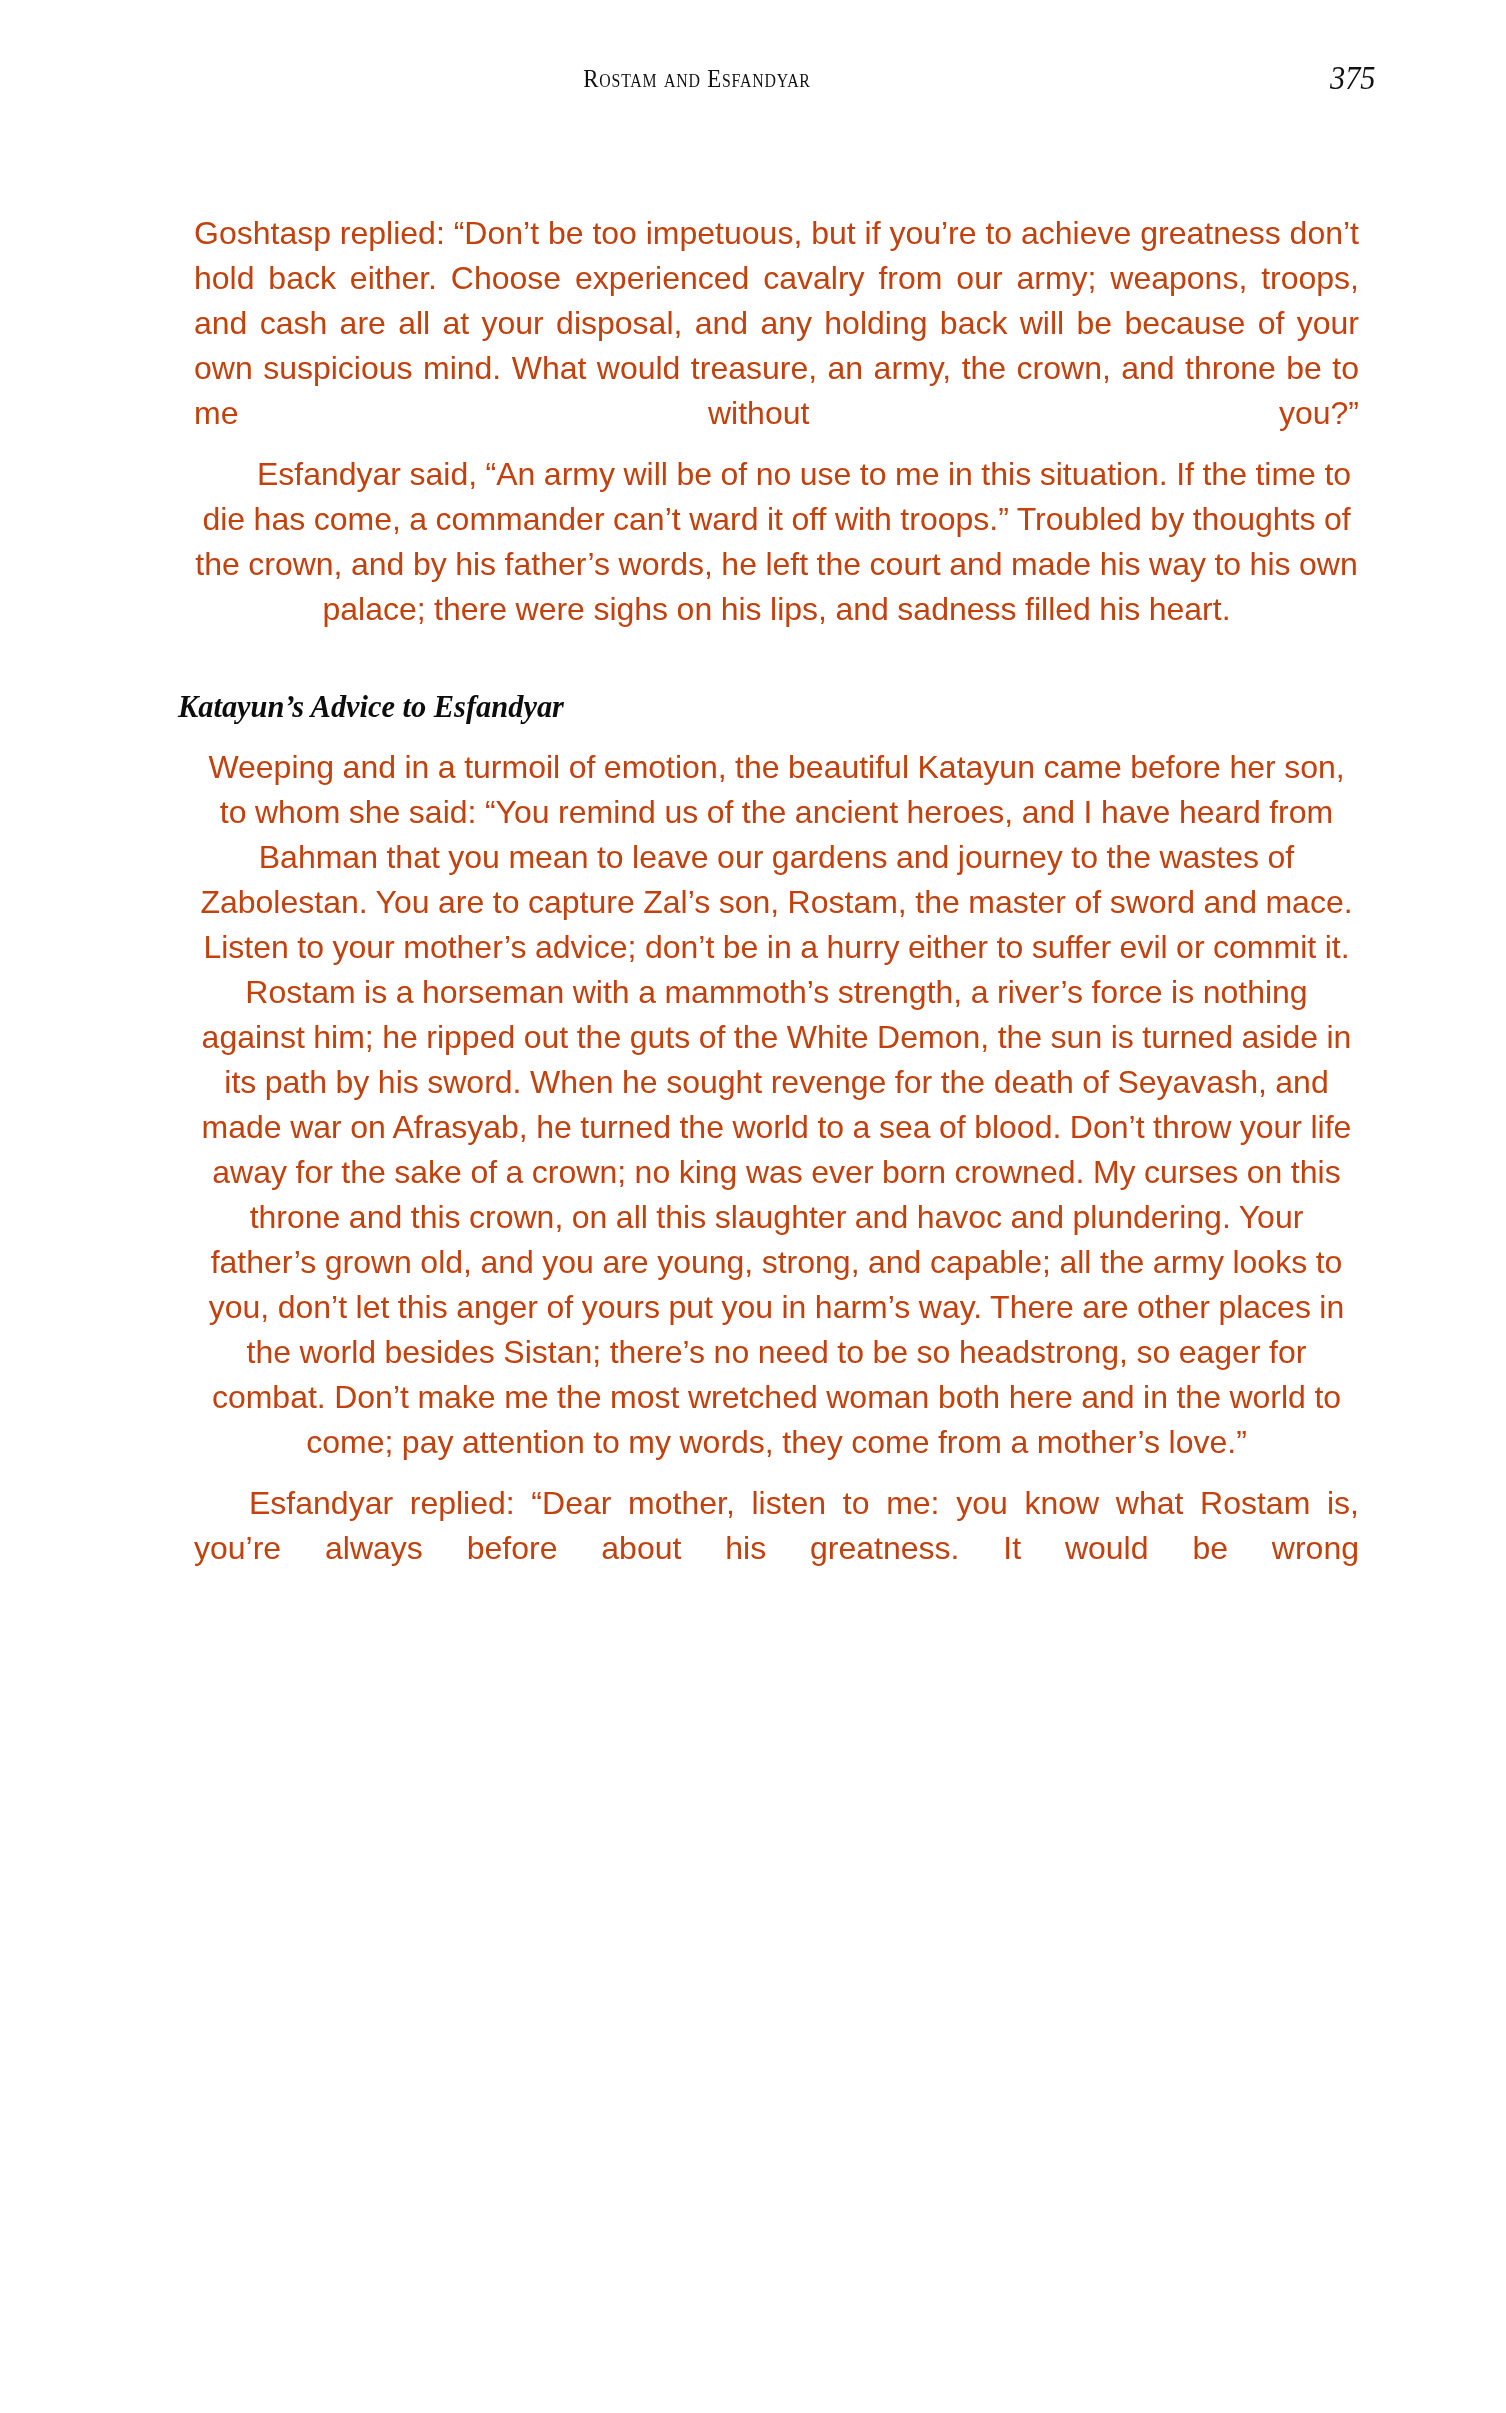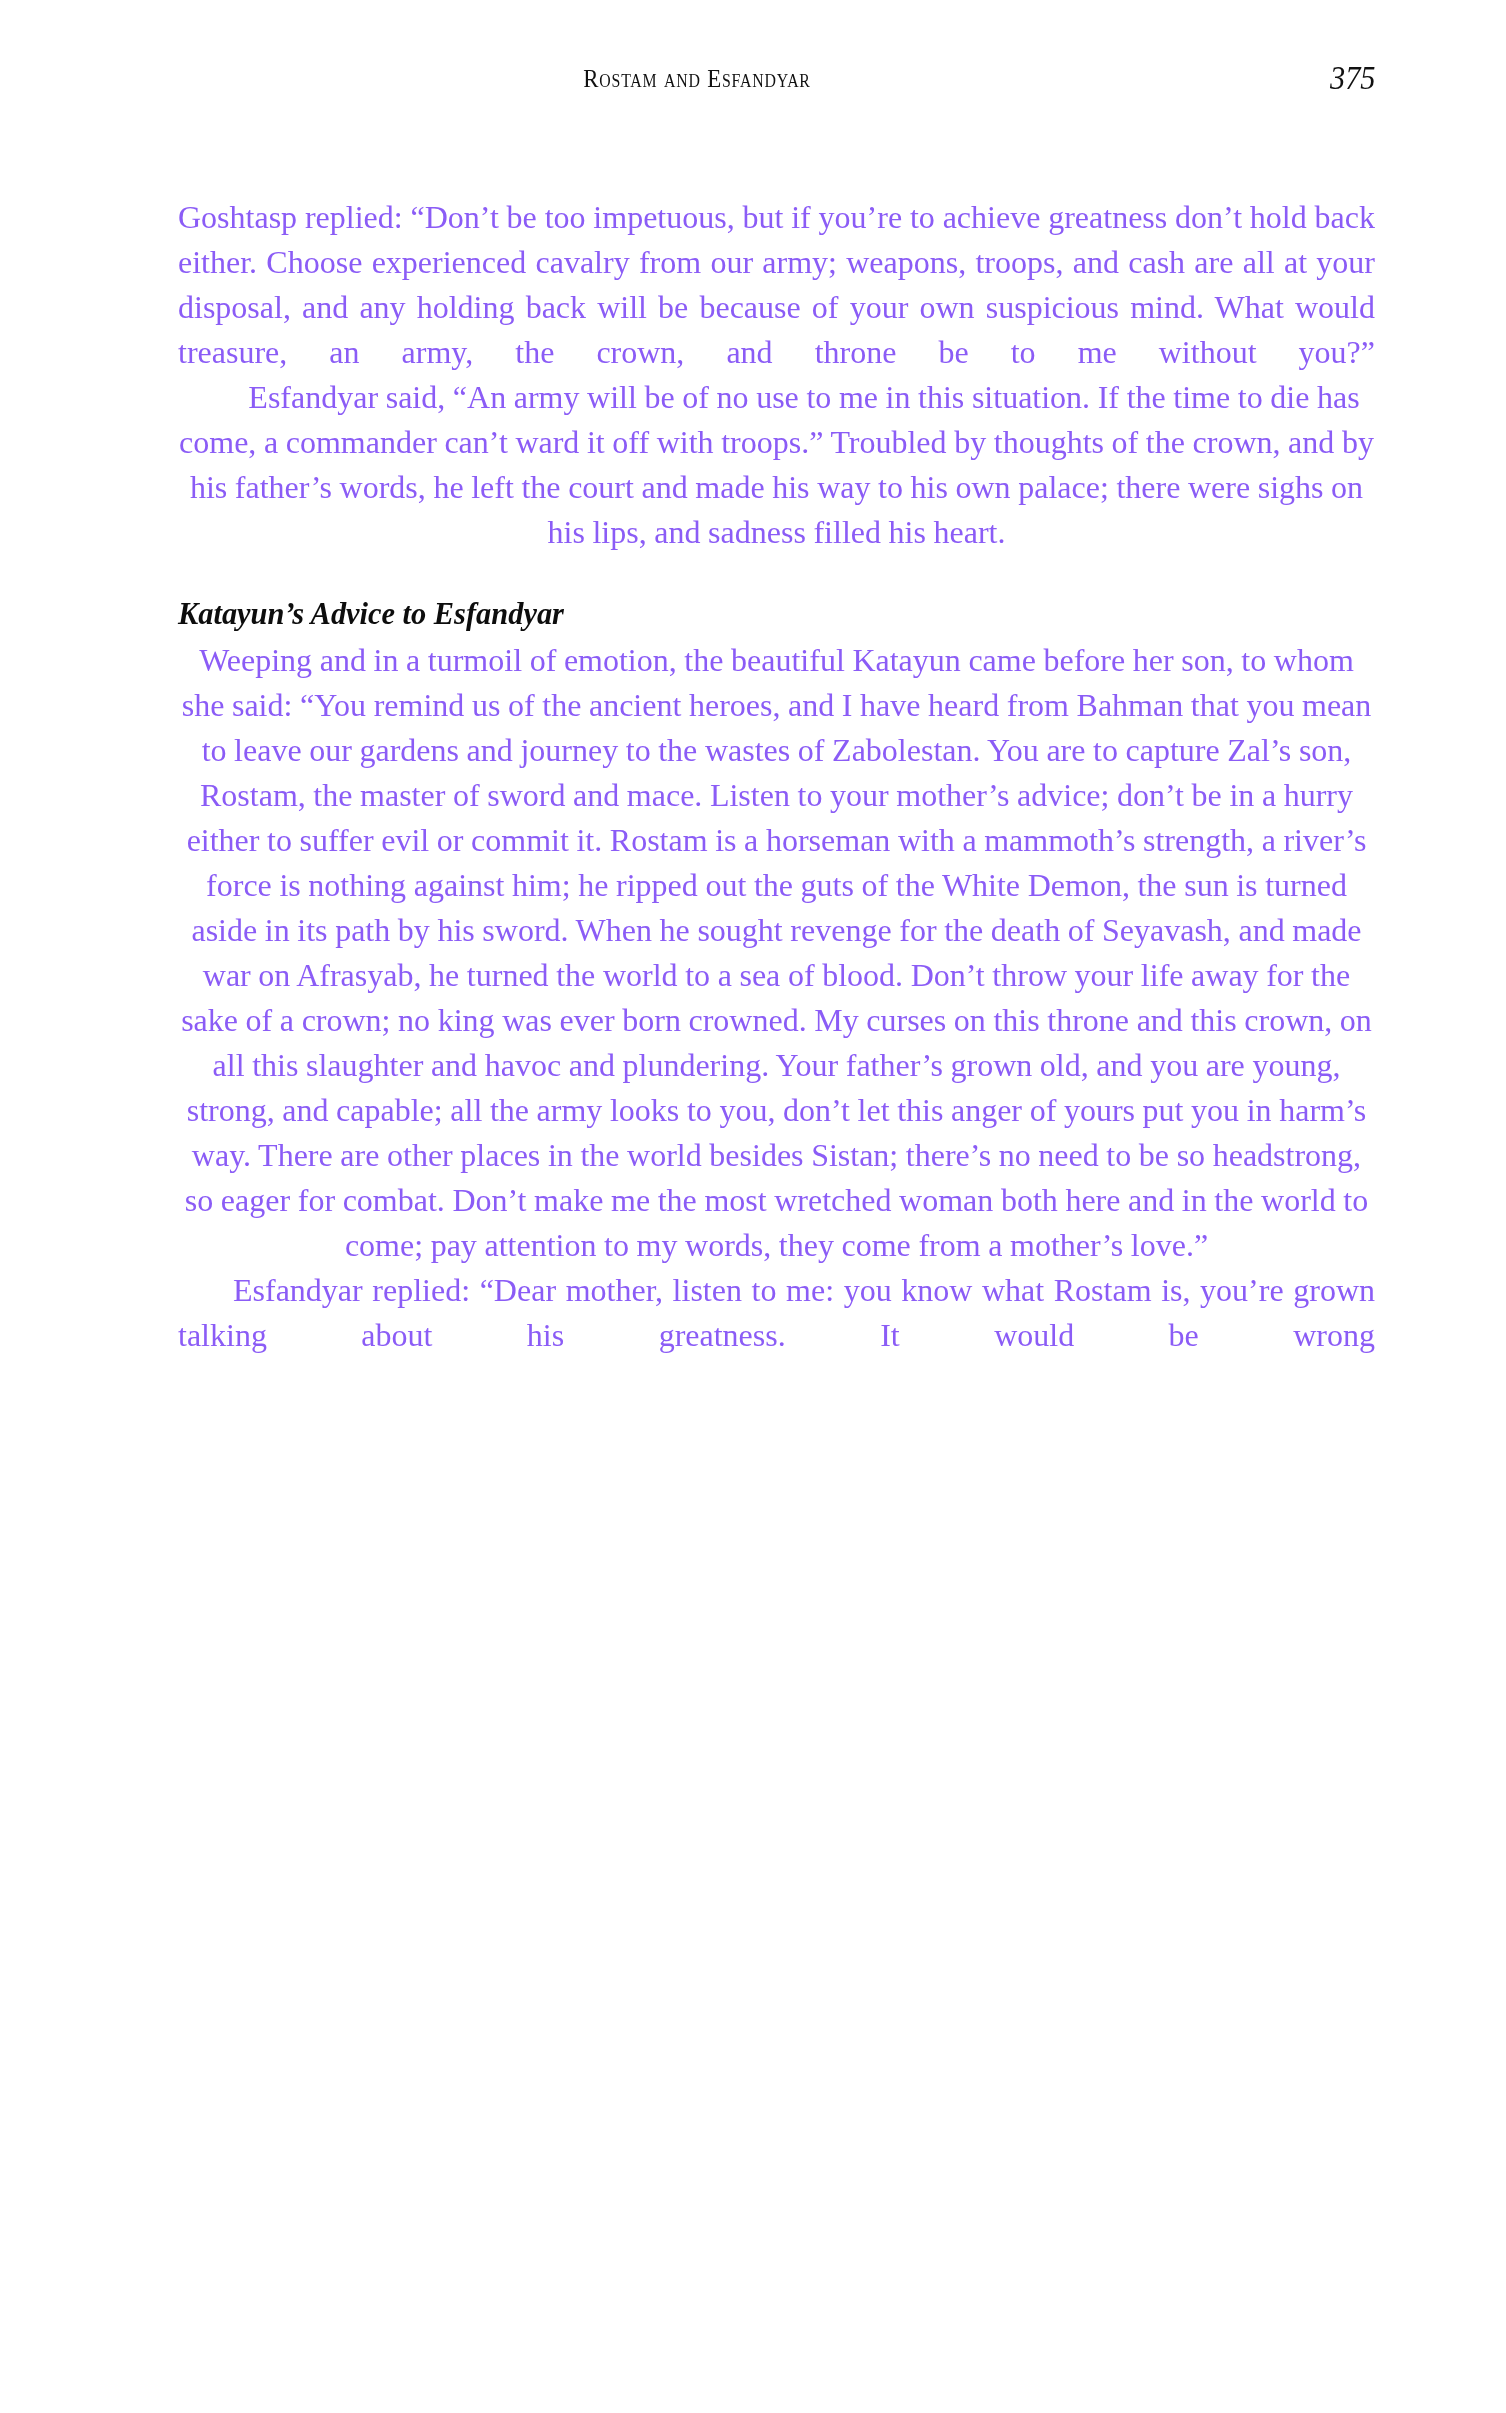--- a/index.html
+++ b/index.html
@@ -82,29 +82,29 @@
     margin-bottom: 16.4px;
     white-space: nowrap;
     transform: scaleX(0.9);
     transform-origin: left center;
     color: #0d0d0d;
   }
   .verse-line:last-child { margin-bottom: 0; }
 
   
   p.para {
-    margin: 0;
-    font-family: Liberation Serif, serif;
+    margin: 16px;
+    font-family: Liberation Sans, sans-serif;
     font-size: 32px;
     line-height: 45px;
     text-align: justify;
     text-justify: inter-word;
     -webkit-hyphens: none;
     hyphens: none;
-    color: #8b5cf6;
+    color: #c2410c;
     word-spacing: -0.4px;
   }
   p.para.indent { text-indent: 55px; }
   p.para.ragged { text-align: center; }
 
   .gap-before-head { height: 36px; }
 
   h2.section-head {
     margin: 0 0 1.6px 0;
     font-family: "Liberation Serif", "DejaVu Serif", serif;
@@ -136,17 +136,17 @@
     <p class="para justify-all">Goshtasp replied: “Don’t be too impetuous, but if you’re to achieve greatness don’t hold back either. Choose experienced cavalry from our army; weapons, troops, and cash are all at your disposal, and any holding back will be because of your own suspicious mind. What would treasure, an army, the crown, and throne be to me without you?”</p>
 
     <p class="para indent ragged">Esfandyar said, “An army will be of no use to me in this situation. If the time to die has come, a commander can’t ward it off with troops.” Troubled by thoughts of the crown, and by his father’s words, he left the court and made his way to his own palace; there were sighs on his lips, and sadness filled his heart.</p>
 
     <div class="gap-before-head"></div>
 
     <h2 class="section-head">Katayun’s Advice to Esfandyar</h2>
 
     <p class="para ragged">Weeping and in a turmoil of emotion, the beautiful Katayun came before her son, to whom she said: “You remind us of the ancient heroes, and I have heard from Bahman that you mean to leave our gardens and journey to the wastes of Zabolestan. You are to capture Zal’s son, Rostam, the master of sword and mace. Listen to your mother’s advice; don’t be in a hurry either to suffer evil or commit it. Rostam is a horseman with a mammoth’s strength, a river’s force is nothing against him; he ripped out the guts of the White Demon, the sun is turned aside in its path by his sword. When he sought revenge for the death of Seyavash, and made war on Afrasyab, he turned the world to a sea of blood. Don’t throw your life away for the sake of a crown; no king was ever born crowned. My curses on this throne and this crown, on all this slaughter and havoc and plundering. Your father’s grown old, and you are young, strong, and capable; all the army looks to you, don’t let this anger of yours put you in harm’s way. There are other places in the world besides Sistan; there’s no need to be so headstrong, so eager for combat. Don’t make me the most wretched woman both here and in the world to come; pay attention to my words, they come from a mother’s love.”</p>
 
-    <p class="para indent justify-all">Esfandyar replied: “Dear mother, listen to me: you know what Rostam is, you’re grown talking about his greatness. It would be wrong</p>
+    <p class="para indent justify-all">Esfandyar replied: “Dear mother, listen to me: you know what Rostam is, you’re always before about his greatness. It would be wrong</p>
 
   </div>
 </div>
 
 
 </body></html>

